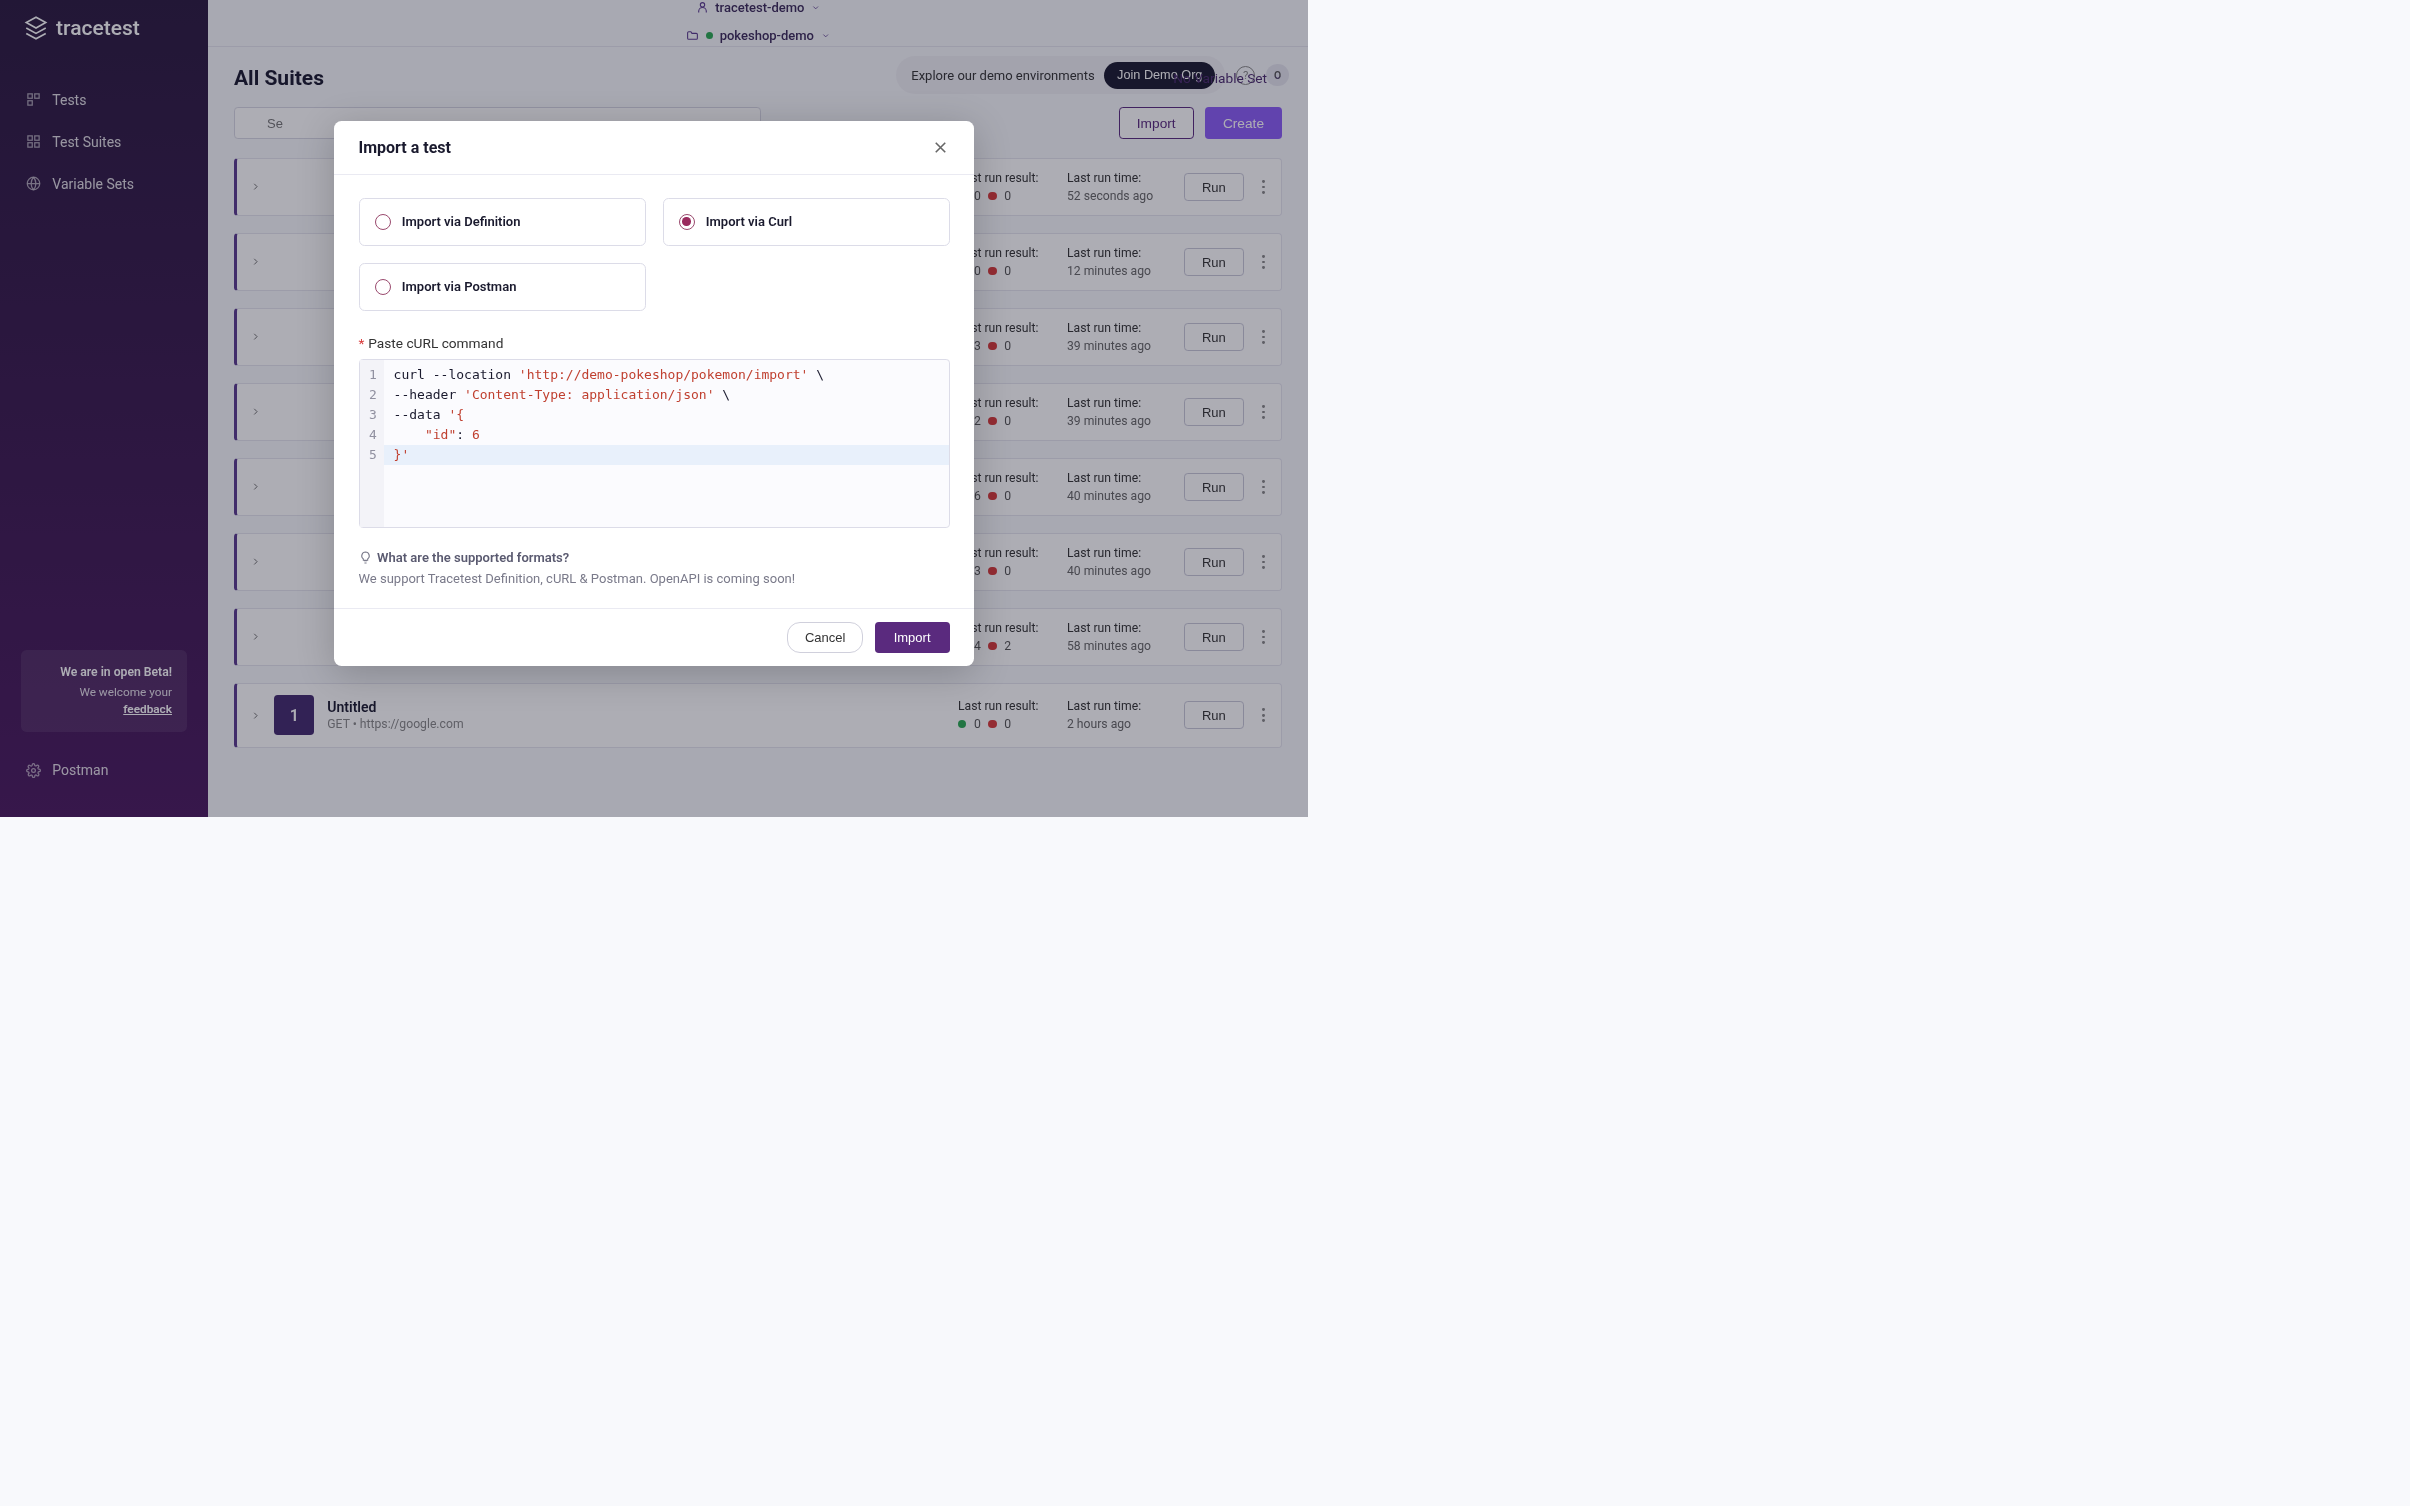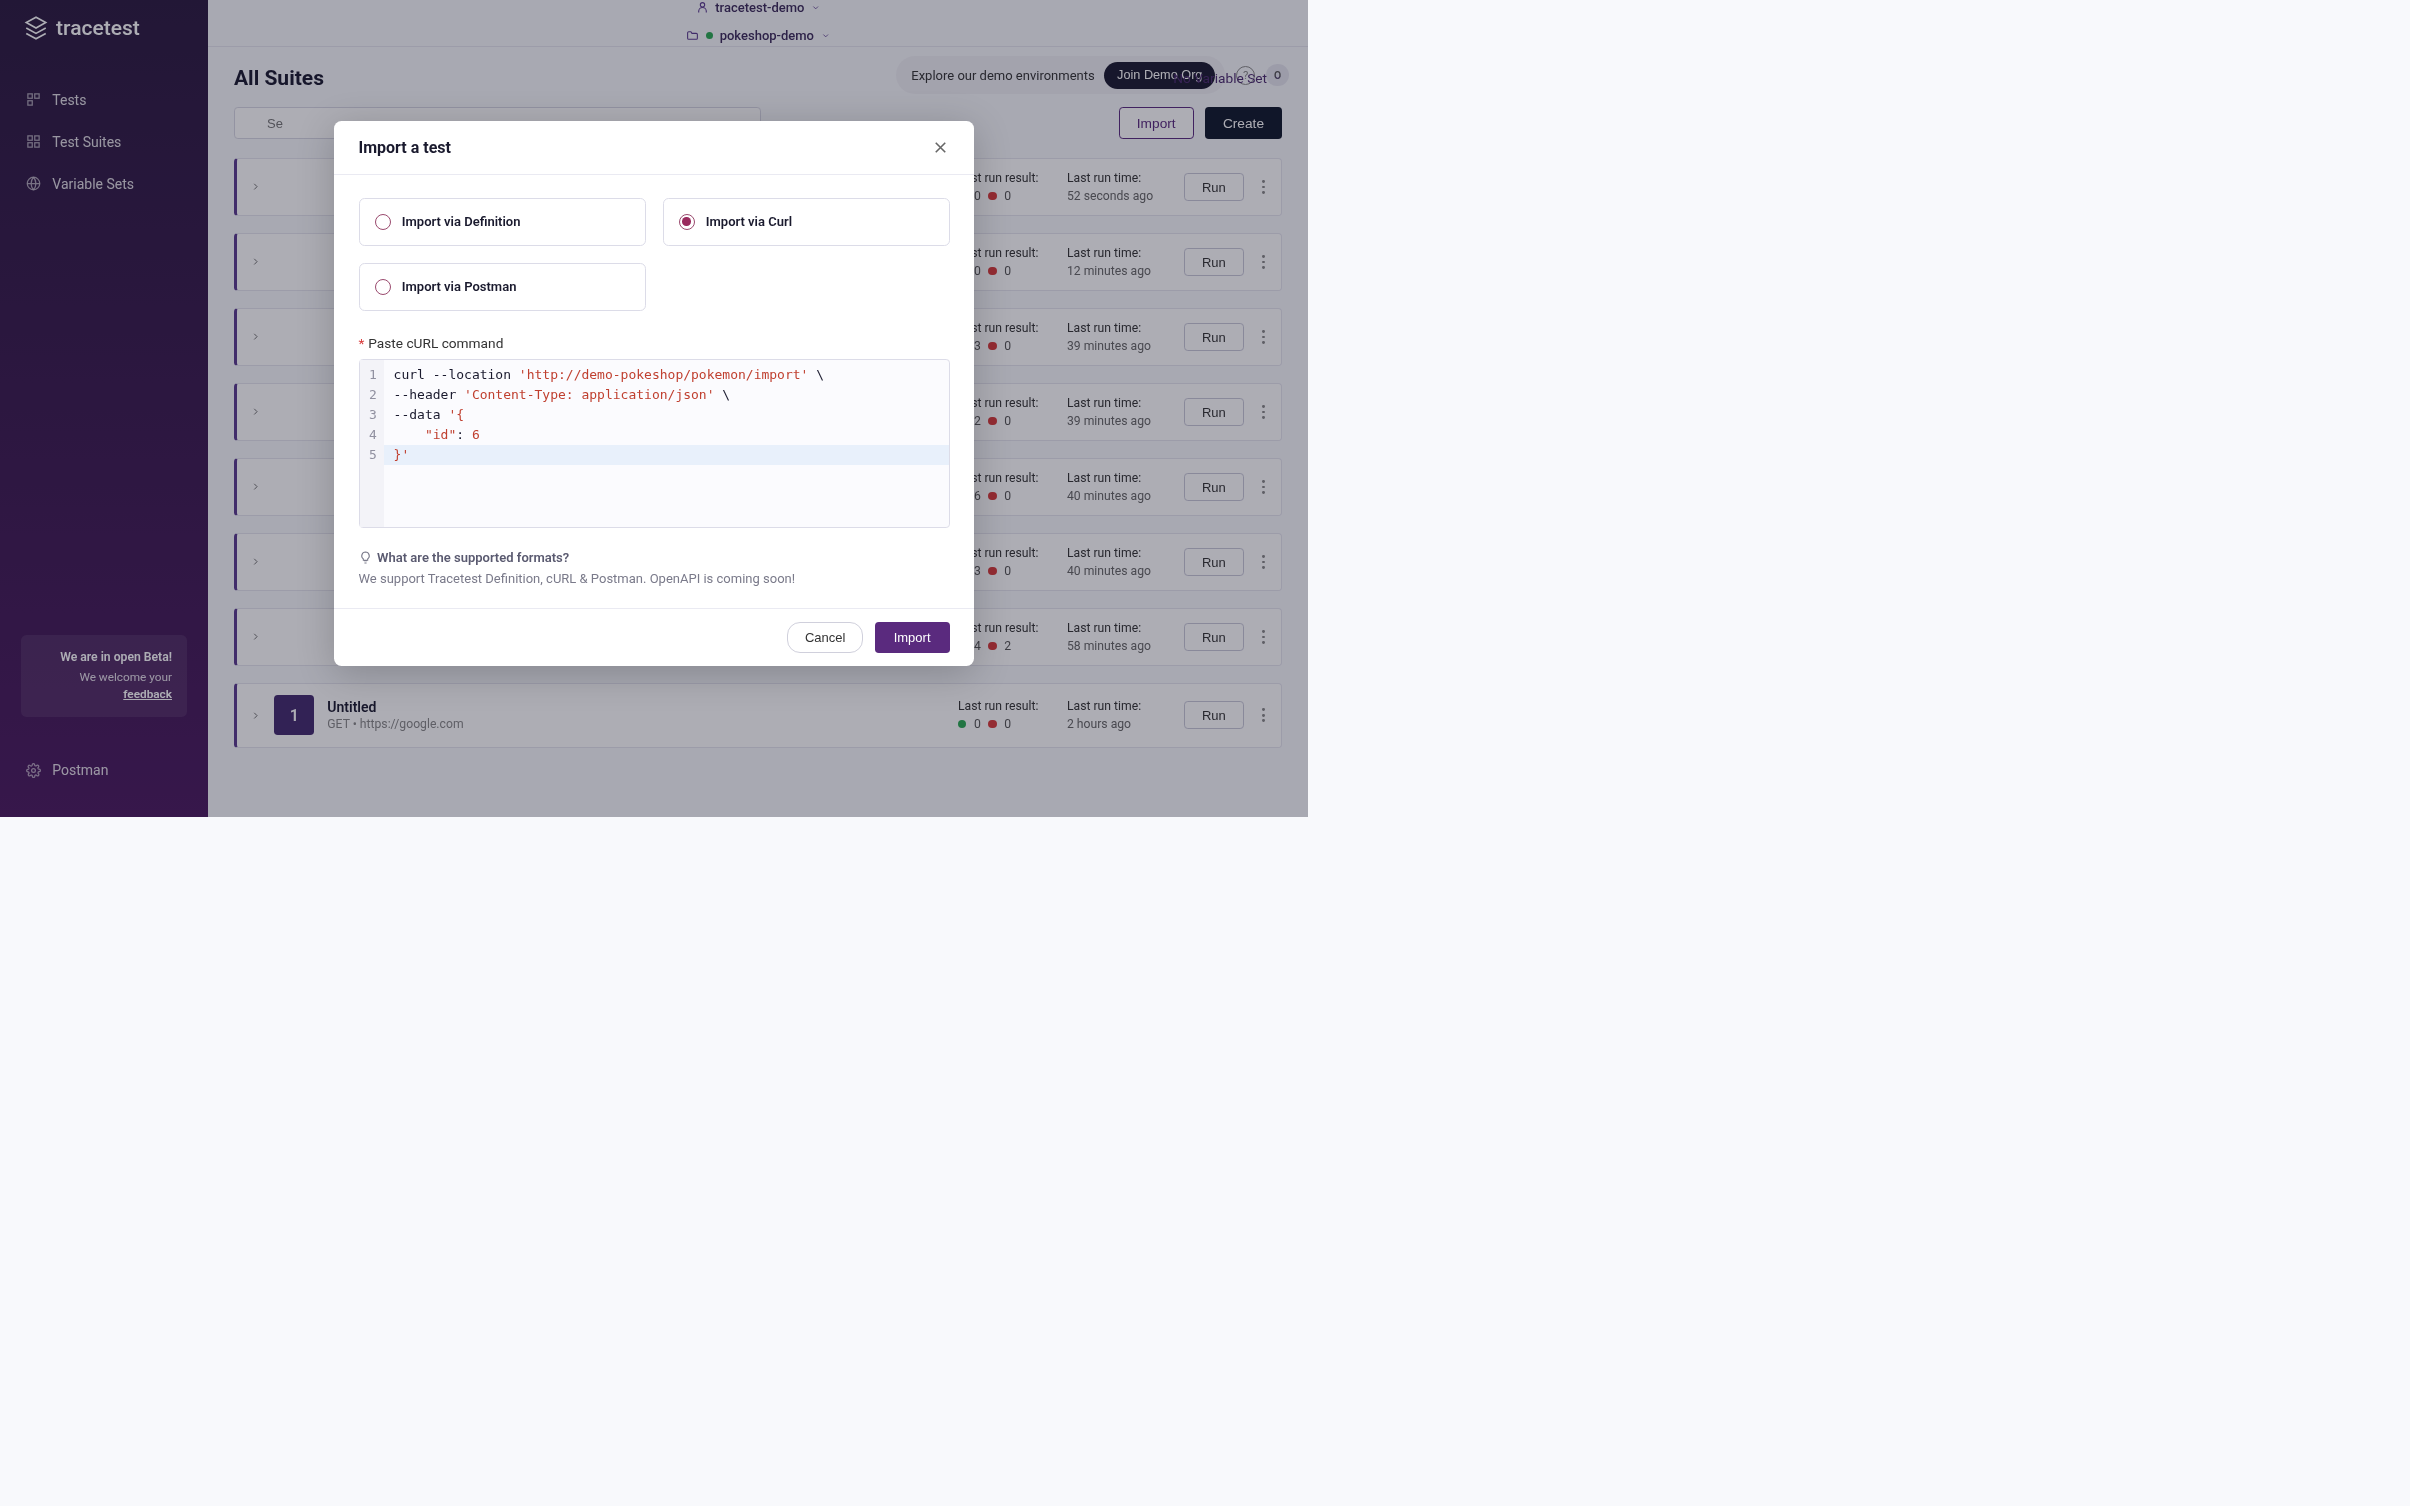--- a/index.html
+++ b/index.html
@@ -40,21 +40,21 @@
   align-items: center;
   gap: 11.3px;
   padding: 13px 26px;
   font-size: 14px;
   color: rgba(255,255,255,0.85);
   cursor: pointer;
 }
 .nav-item .nav-icon { width: 15px; height: 15px; opacity: 0.7; }
 .beta-box {
   position: absolute;
-  bottom: 100px;
+  bottom: 85px;
   left: 21px;
   right: 21px;
   background: rgba(255,255,255,0.08);
   border-radius: 5.6px;
   padding: 13px 15px;
   font-size: 12.2px;
   line-height: 1.5;
 }
 .beta-box .title { font-weight: 600; color: #fff; margin-bottom: 1.9px; }
 .beta-box .sub { color: rgba(255,255,255,0.85); font-size: 11.8px; }
@@ -133,21 +133,21 @@
 .spacer { flex: 1; }
 .btn {
   border-radius: 3.8px;
   padding: 6.6px 17px;
   font-size: 13.7px;
   font-weight: 500;
   border: 0.9px solid transparent;
   cursor: pointer;
 }
 .btn-outline { background:#fff; border-color:#5a2a7e; color:#5a2a7e; }
-.btn-primary { background:#0f172a; color:#fff; }
+.btn-primary { background:#8b5cf6; color:#fff; }
 
 .test-list { display: flex; flex-direction: column; gap: 17px; }
 .test-row {
   background: #fff;
   border: 0.9px solid #e5e5ef;
   border-left: 3.8px solid #5a3a8e;
   border-radius: 3.8px;
   display: flex;
   align-items: center;
   padding: 11.3px 13px;

